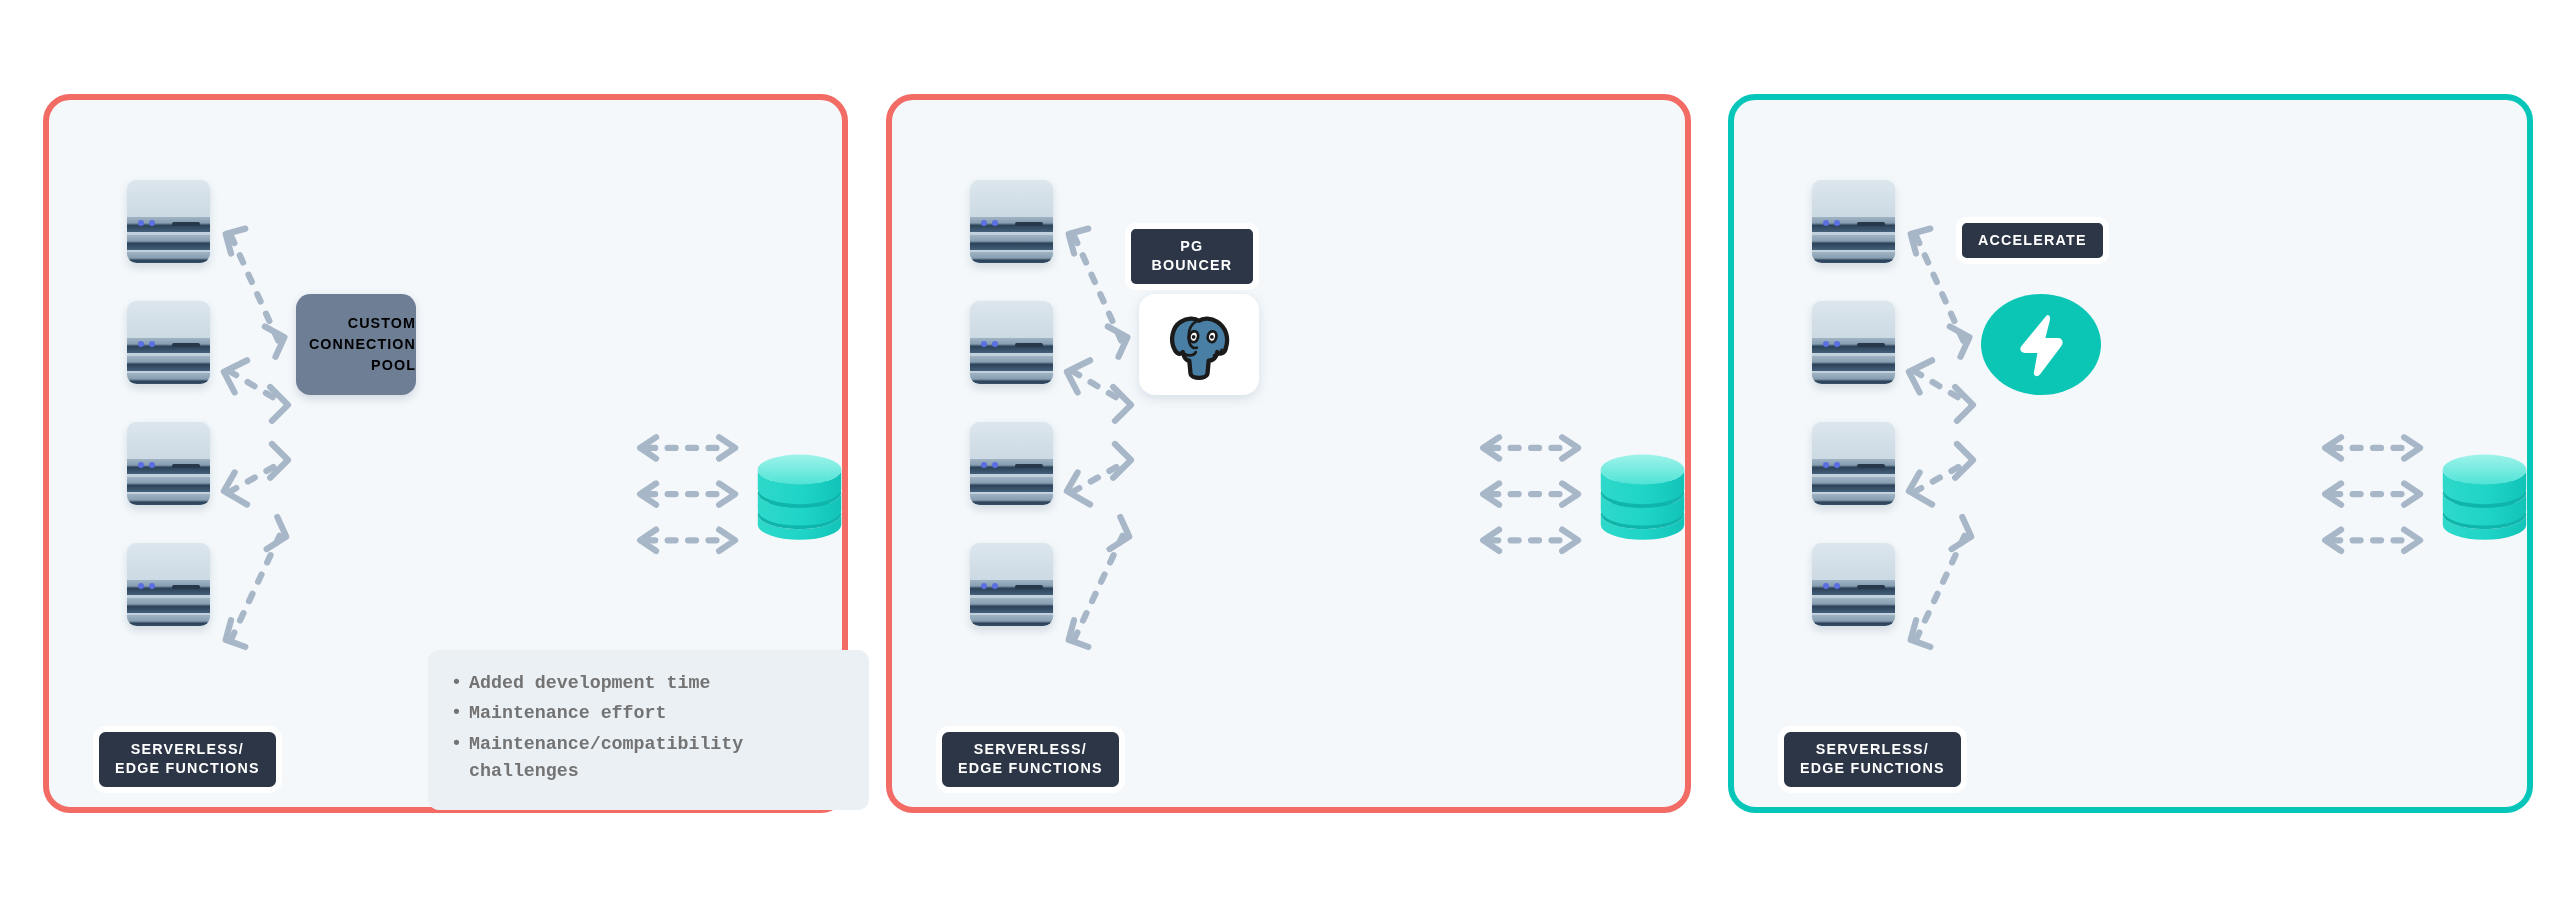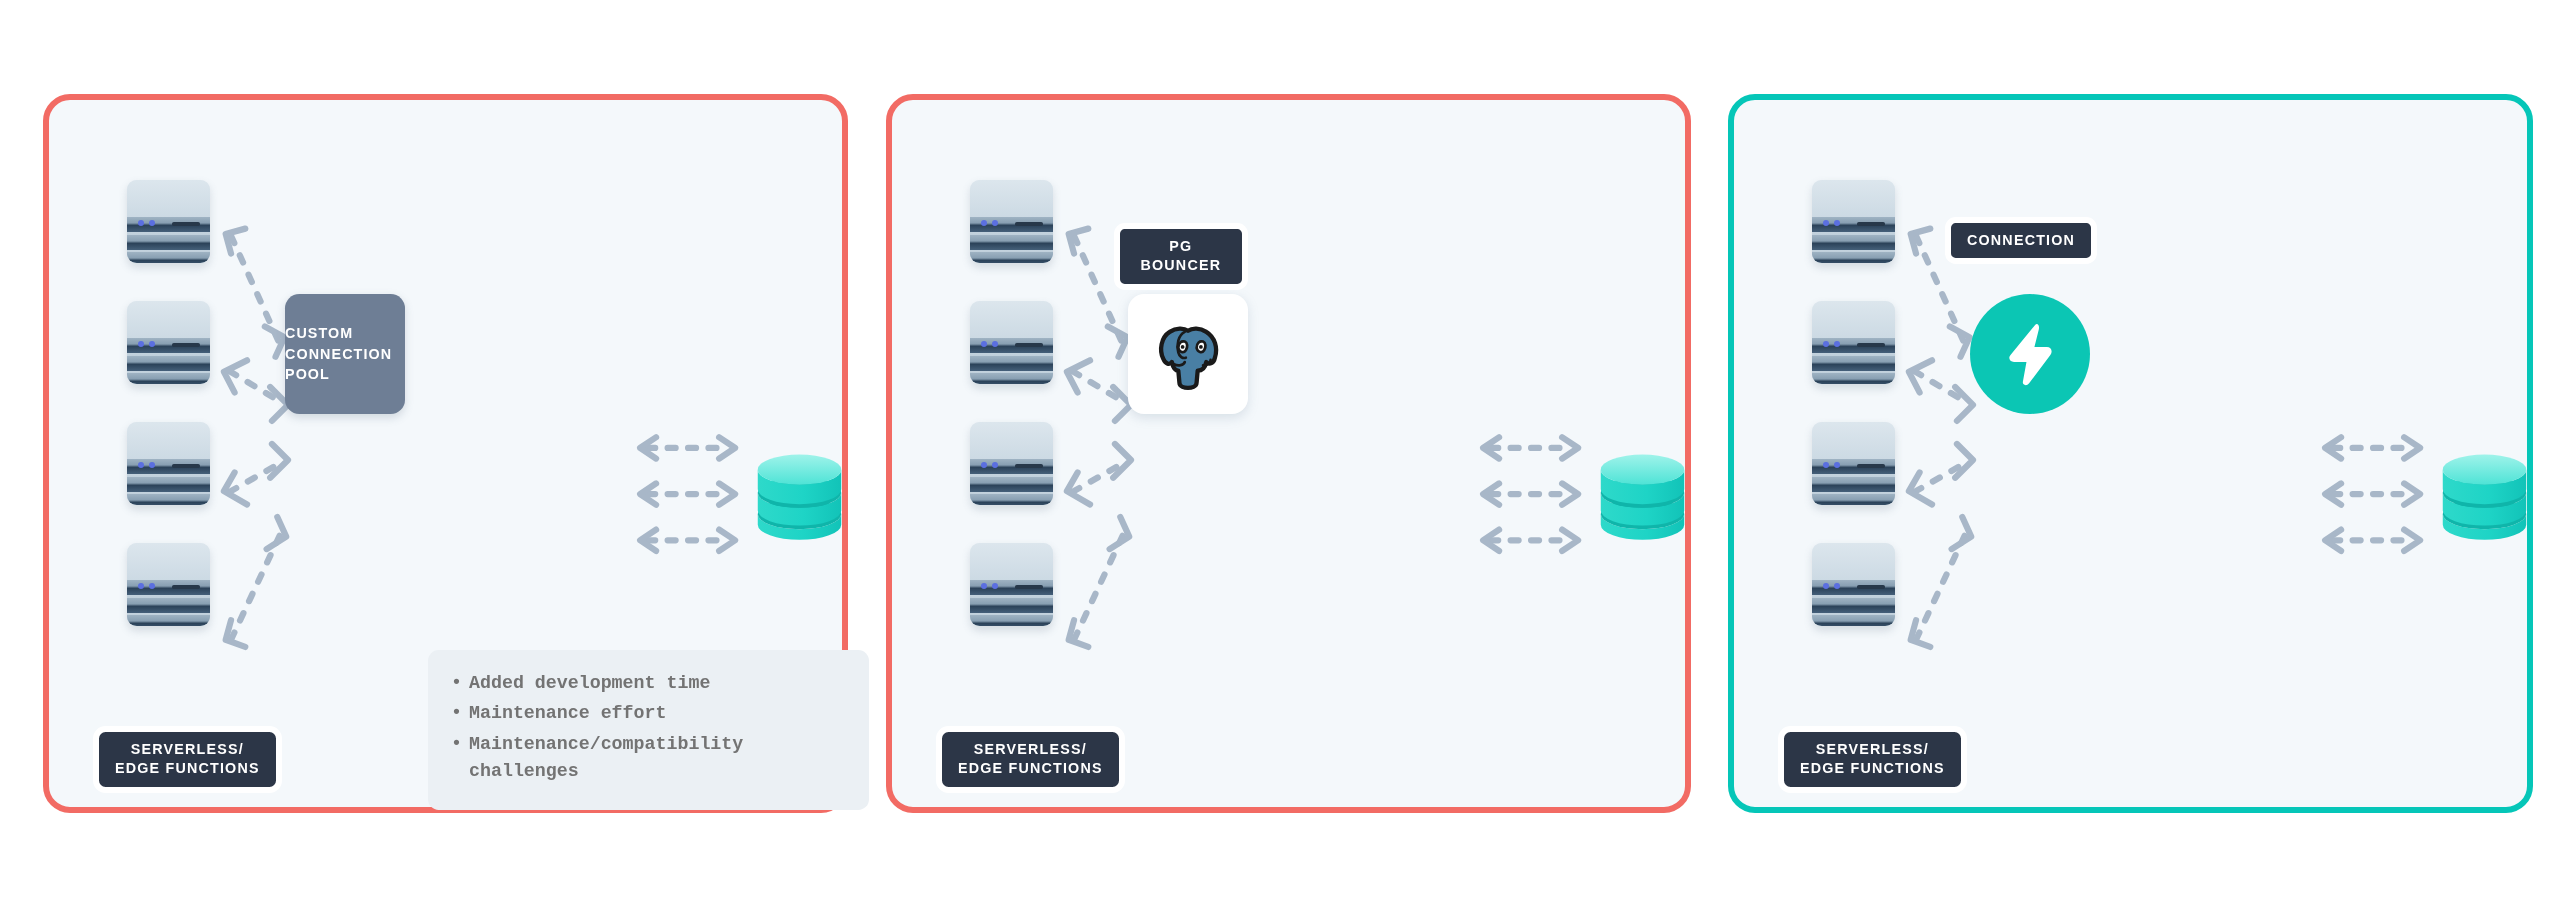--- a/index.html
+++ b/index.html
@@ -82,39 +82,39 @@
   .server .slot {
     position: absolute;
     right: 9.8px; top: 50.5%;
     width: 28.5px; height: 3.6px; border-radius: 1.8px;
     background: #27384A;
   }
 
   
   .hub {
     position: absolute;
-    left: 236px;
+    left: 247px;
     top: 194px;
     width: 120px;
-    height: 120px;
+    height: 101px;
   }
   .hub-pool {
     width: 100%; height: 100%;
     background: #6E7E95;
     border-radius: 14.3px;
     display: flex; align-items: center; justify-content: center;
     box-shadow: 0 3.6px 9px rgba(90,110,130,0.22);
   }
   .hub-pool-label {
-    color: #ffffff;
+    color: #000000;
     font-size: 14.3px;
     font-weight: 700;
     letter-spacing: 1.1px;
     line-height: 1.45;
-    text-align: left;
+    text-align: right;
     font-family: "Liberation Sans", sans-serif;
   }
   .hub-card {
     width: 100%; height: 100%;
     background: #ffffff;
     border-radius: 16px;
     display: flex; align-items: center; justify-content: center;
     box-shadow: 0 3.6px 10.7px rgba(120,140,165,0.22);
   }
   .hub-circle {
@@ -564,21 +564,21 @@
 
     <div class="hub">
       <div class="hub-circle">
         <span>
           <svg width="50" height="62" viewBox="0 0 56 70">
             <path d="M34 2 L6 36 C3 39 5 44 10 44 L24 44 L20 66 C19 70 24 72 27 68
                      L51 36 C54 32 52 27 47 27 L33 27 L38 7 C39 2 36 0 34 2 Z" fill="#FFFFFF"></path>
           </svg>
         </span>
       </div>
-      <div class="tag hub-tag" style="left:-25px; top:-77px; position:absolute;">CONNECTION</div>
+      <div class="tag hub-tag" style="left:-25px; top:-77px; position:absolute;">ACCELERATE</div>
     </div>
 
     <div class="arrows-h">
       <svg width="111" height="116" viewBox="0 0 125 130">
         <g stroke="#A8B7C8" stroke-width="7" fill="none" stroke-linecap="round" stroke-linejoin="round">
           <line x1="16" y1="12" x2="106" y2="12" stroke-dasharray="9 14"></line>
           <polyline points="26,0 8,12 26,24"></polyline>
           <polyline points="97,0 115,12 97,24"></polyline>
           <line x1="16" y1="64" x2="106" y2="64" stroke-dasharray="9 14"></line>
           <polyline points="26,52 8,64 26,76"></polyline>

